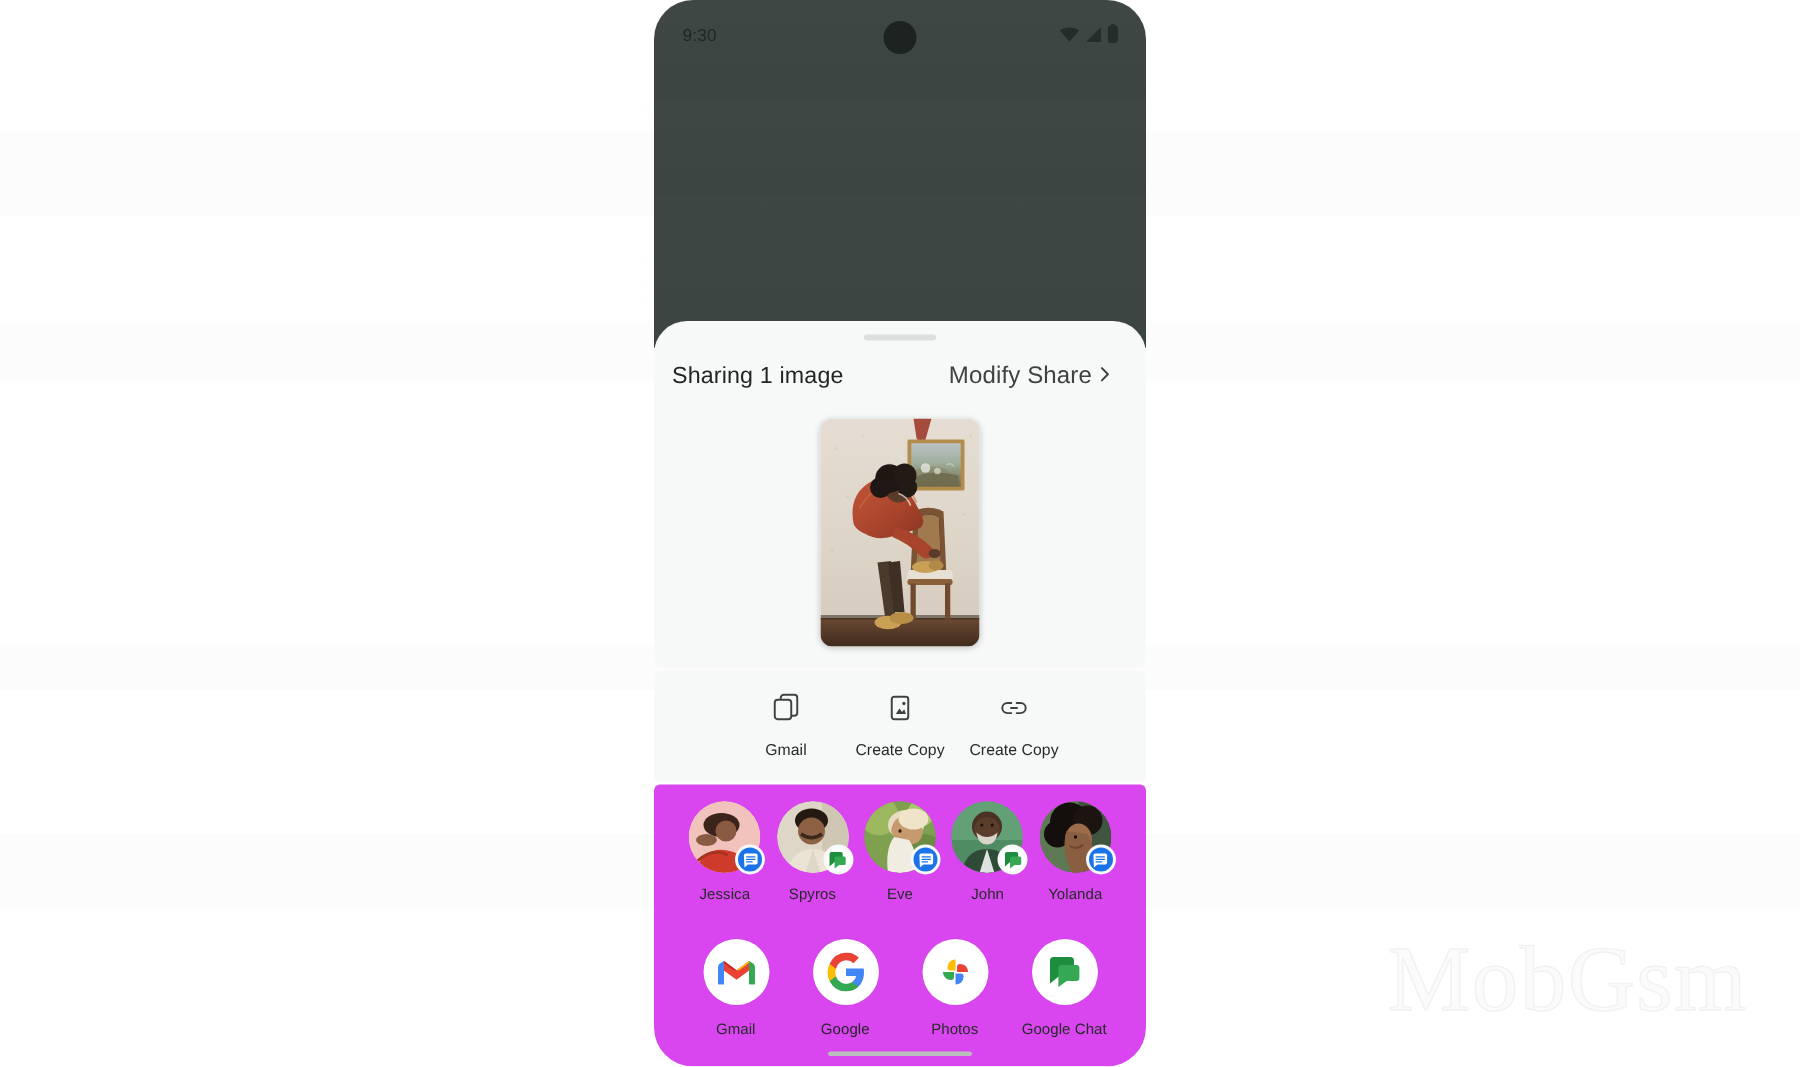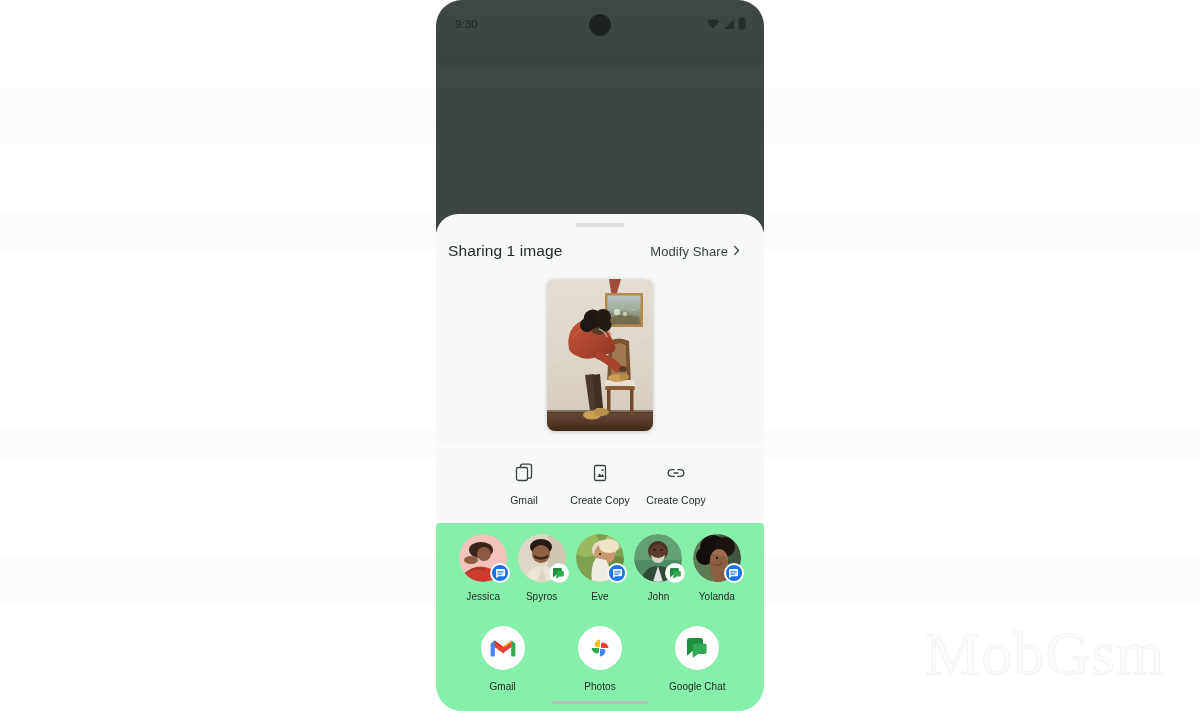--- a/index.html
+++ b/index.html
@@ -159,21 +159,21 @@
   }
   .sharing-title {
     font-size: 15.5px;
     color: #1f2522;
     letter-spacing: 0.1px;
   }
   .modify-share {
     display: flex;
     align-items: center;
     gap: 3px;
-    font-size: 13px;
+    font-size: 16px;
     color: #3c4341;
     letter-spacing: 0.1px;
     padding-right: 10px;
   }
 
   
   .preview-wrap {
     position: absolute;
     left: 50%;
     transform: translateX(-50%);
@@ -219,21 +219,21 @@
     white-space: nowrap;
   }
 
   
   .sheet-card-targets {
     position: absolute;
     left: 0;
     top: 309px;
     width: 328px;
     height: 188px;
-    background: #86efac;
+    background: #d946ef;
     border-radius: 4px 4px 0 0;
   }
 
   .target-row {
     position: absolute;
     left: 0;
     width: 328px;
     display: flex;
     padding: 0 18px;
   }
@@ -672,20 +672,33 @@
                   <path d="M4.6 8.6 L13 14.8 L21.4 8.6 V4 L13 10.2 L4.6 4 Z" fill="#ea4335"></path>
                   <path d="M21.4 4 L25.2 6.6 V18.2 h-3.8 Z" fill="#34a853"></path>
                   <path d="M4.6 4 L0.8 6.6 V18.2 h3.8 Z" fill="#4285f4"></path>
                   <path d="M4.6 4 L13 10.2 L21.4 4 L21.4 1.4 L13 7.6 L4.6 1.4 Z" fill="#fbbc04" opacity="0"></path>
                 </svg>
               </div>
             </div>
             <div class="target-label">Gmail</div>
           </div>
 
+          <div class="target">
+            <div class="app-wrap">
+              <div class="app-icon">
+                <svg width="26" height="26" viewBox="0 0 26 26">
+                  <path d="M25 13.3 c0 -0.9 -0.1 -1.8 -0.2 -2.6 H13 v5 h6.8 a5.8 5.8 0 0 1 -2.5 3.8 v3.2 h4 C23.6 20.6 25 17.3 25 13.3 Z" fill="#4285f4"></path>
+                  <path d="M13 26 c3.4 0 6.2 -1.1 8.3 -3.1 l-4 -3.2 a7.4 7.4 0 0 1 -11 -3.9 H2.1 v3.3 A13 13 0 0 0 13 26 Z" fill="#34a853"></path>
+                  <path d="M6.3 15.8 a7.8 7.8 0 0 1 0 -5 V7.5 H2.1 a13 13 0 0 0 0 11.6 Z" fill="#fbbc04"></path>
+                  <path d="M13 5.2 a7 7 0 0 1 5 1.9 l3.6 -3.6 A12.5 12.5 0 0 0 13 0 A13 13 0 0 0 2.1 7.5 l4.2 3.3 A7.4 7.4 0 0 1 13 5.2 Z" fill="#ea4335"></path>
+                </svg>
+              </div>
+            </div>
+            <div class="target-label bold">Google</div>
+          </div>
 
           <div class="target">
             <div class="app-wrap">
               <div class="app-icon">
                 <svg width="26" height="26" viewBox="0 0 26 26">
                   <path d="M13 12 V4.6 a5.4 5.4 0 0 0 -5.4 5.4 A2 2 0 0 0 9.6 12 Z" fill="#fbbc04"></path>
                   <path d="M14 13 H21.4 A5.4 5.4 0 0 0 16 7.6 A2 2 0 0 0 14 9.6 Z" fill="#ea4335"></path>
                   <path d="M13 14 V21.4 a5.4 5.4 0 0 0 5.4 -5.4 A2 2 0 0 0 16.4 14 Z" fill="#4285f4"></path>
                   <path d="M12 13 H4.6 A5.4 5.4 0 0 0 10 18.4 A2 2 0 0 0 12 16.4 Z" fill="#34a853"></path>
                 </svg>

